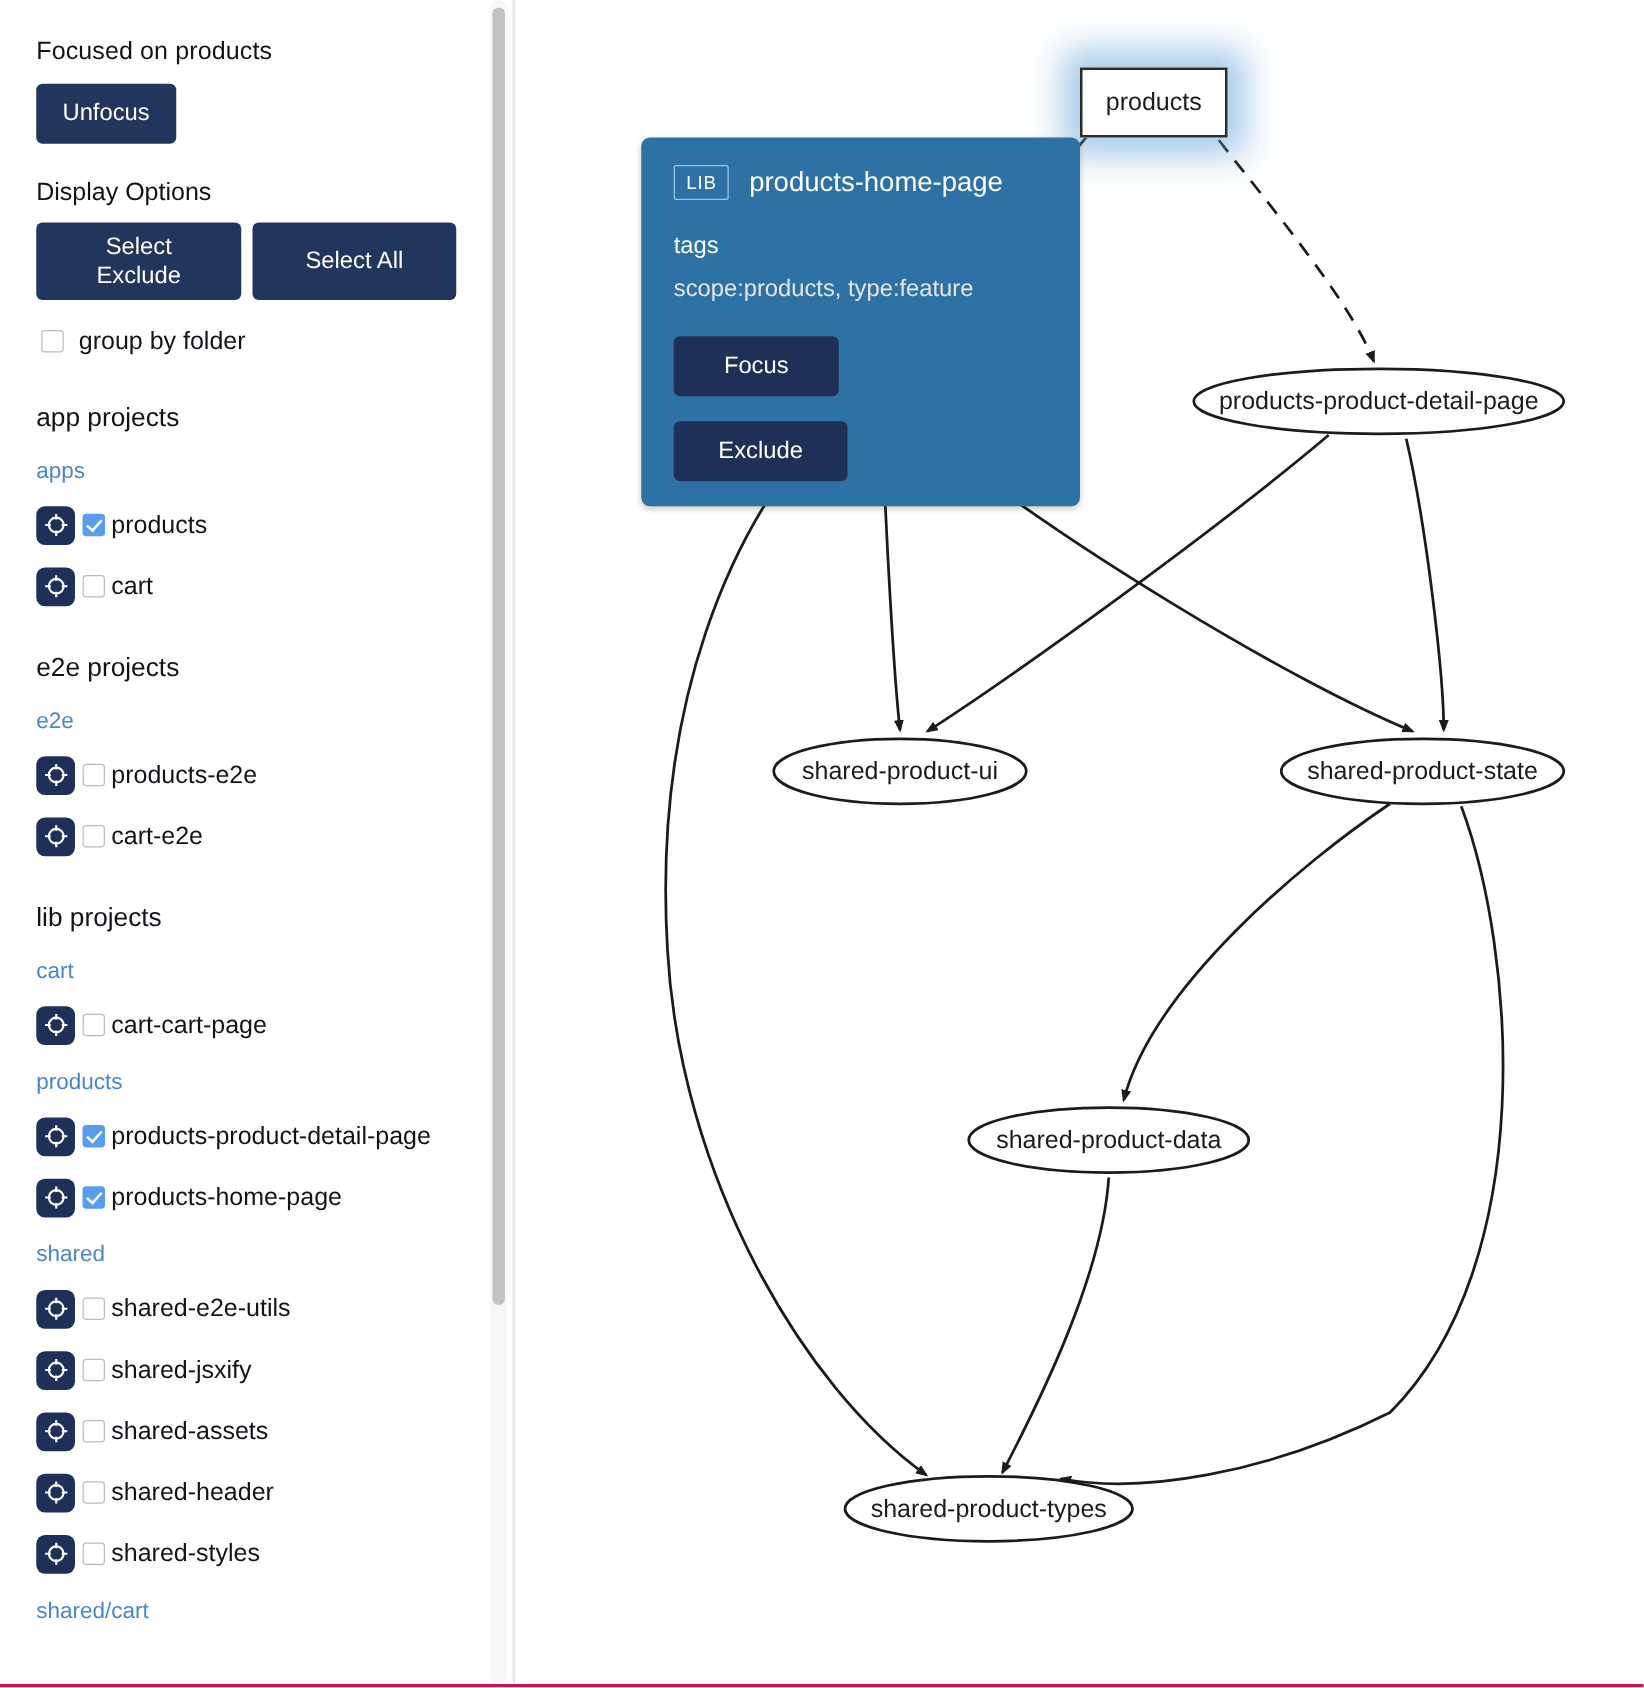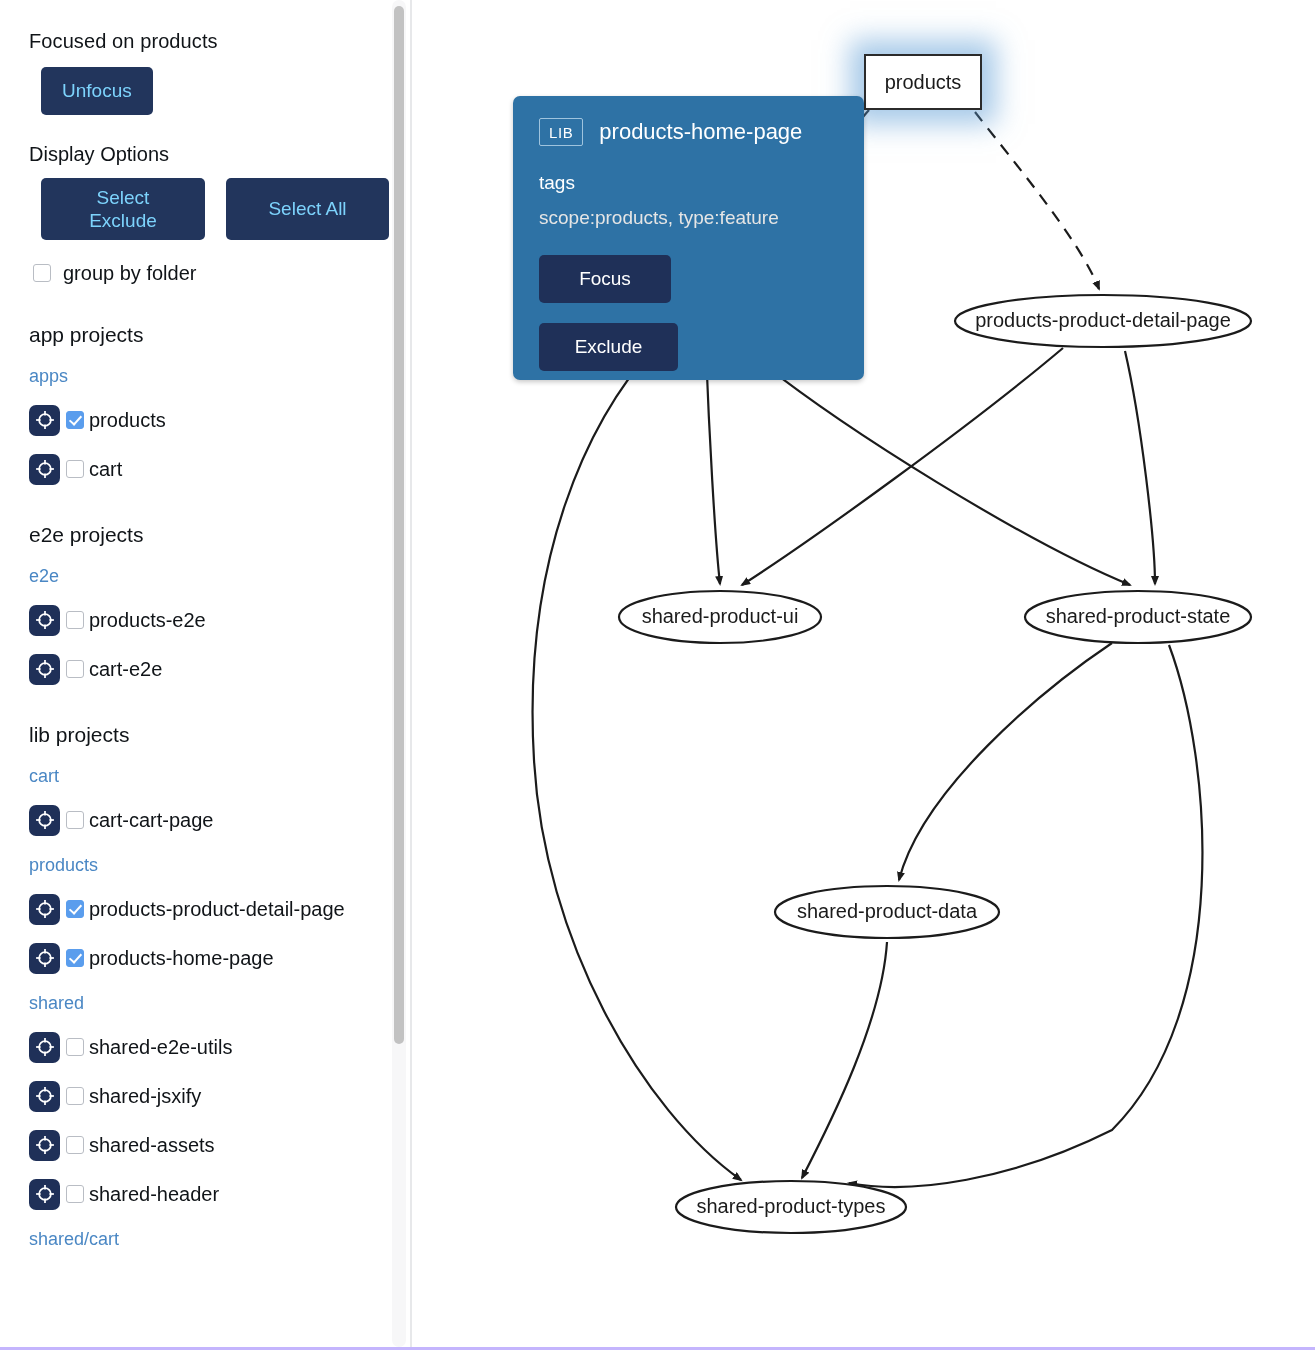--- a/index.html
+++ b/index.html
@@ -8,21 +8,21 @@
     width: 1315px; height: 1350px;
     background: #ffffff;
     font-family: "Liberation Sans", sans-serif;
     overflow: hidden;
   }
   #app {
     position: relative;
     width: 1315px; height: 1350px;
     display: flex;
     background: #ffffff;
-    border-bottom: 3px solid #c4b5fd;
+    border-bottom: 3px solid #be185d;
   }
 
   
   .sidebar {
     position: relative;
     width: 412px;
     height: 1347px;
     background: #ffffff;
     overflow: hidden;
     padding: 0;
@@ -31,29 +31,28 @@
 
   .focus-heading {
     font-size: 20px;
     color: #101418;
     font-weight: 400;
     margin: 0 0 14px 0;
     letter-spacing: .1px;
   }
   .btn-navy {
     background: #22355c;
-    color: #7dd3fc;
+    color: #ffffff;
     border: none;
     border-radius: 5px;
     font-family: "Liberation Sans", sans-serif;
     font-size: 19px;
     padding: 12px 18px;
     cursor: pointer;
     line-height: 1.15;
-    margin-left: 12px;
   }
   #unfocus-btn { padding: 13px 21px; font-size: 19px; }
 
   .display-heading {
     font-size: 20px;
     color: #101418;
     margin: 28px 0 12px 0;
   }
   .btn-row { display: flex; gap: 9px; align-items: stretch; }
   #select-affected-btn {
@@ -156,25 +155,25 @@
   .graph {
     position: relative;
     flex: 1;
     background: #ffffff;
     overflow: hidden;
   }
   .graph svg { position: absolute; top: 0; left: 0; }
 
   .tooltip {
     position: absolute;
-    left: 101px; top: 96px;
+    left: 101px; top: 110px;
     width: 351px;
     background: #2e72a5;
     border-radius: 7px;
-    padding: 22px 26px 9px 26px;
+    padding: 22px 26px 20px 26px;
     box-shadow: 0 2px 5px rgba(0,0,0,.22);
   }
   .tt-arrow {
     position: absolute;
     left: 166px; top: 332px;
     width: 0; height: 0;
     border-left: 15px solid transparent;
     border-right: 15px solid transparent;
     border-top: 16px solid #3a3a3a;
   }
@@ -390,20 +389,33 @@
                 <circle cx="12" cy="12" r="6.4"></circle>
                 <line x1="12" y1="2.3" x2="12" y2="7.2"></line>
                 <line x1="12" y1="16.8" x2="12" y2="21.7"></line>
                 <line x1="2.3" y1="12" x2="7.2" y2="12"></line>
                 <line x1="16.8" y1="12" x2="21.7" y2="12"></line>
               </svg>
             </span>
             <span class="cb proj-cb"></span>
             <span class="proj-name">shared-header</span>
           </div>
+          <div class="proj-row">
+            <span class="focus-icon">
+              <svg width="22" height="22" viewBox="0 0 24 24" fill="none" stroke="#ffffff" stroke-width="1.9">
+                <circle cx="12" cy="12" r="6.4"></circle>
+                <line x1="12" y1="2.3" x2="12" y2="7.2"></line>
+                <line x1="12" y1="16.8" x2="12" y2="21.7"></line>
+                <line x1="2.3" y1="12" x2="7.2" y2="12"></line>
+                <line x1="16.8" y1="12" x2="21.7" y2="12"></line>
+              </svg>
+            </span>
+            <span class="cb proj-cb"></span>
+            <span class="proj-name">shared-styles</span>
+          </div>
           <div class="folder-label">shared/cart</div>
         </div>
 
     </div>
 
     <div class="sb-scroll-track"></div>
     <div class="sb-scroll-thumb"></div>
     <div class="sb-divider"></div>
   </aside>
 

